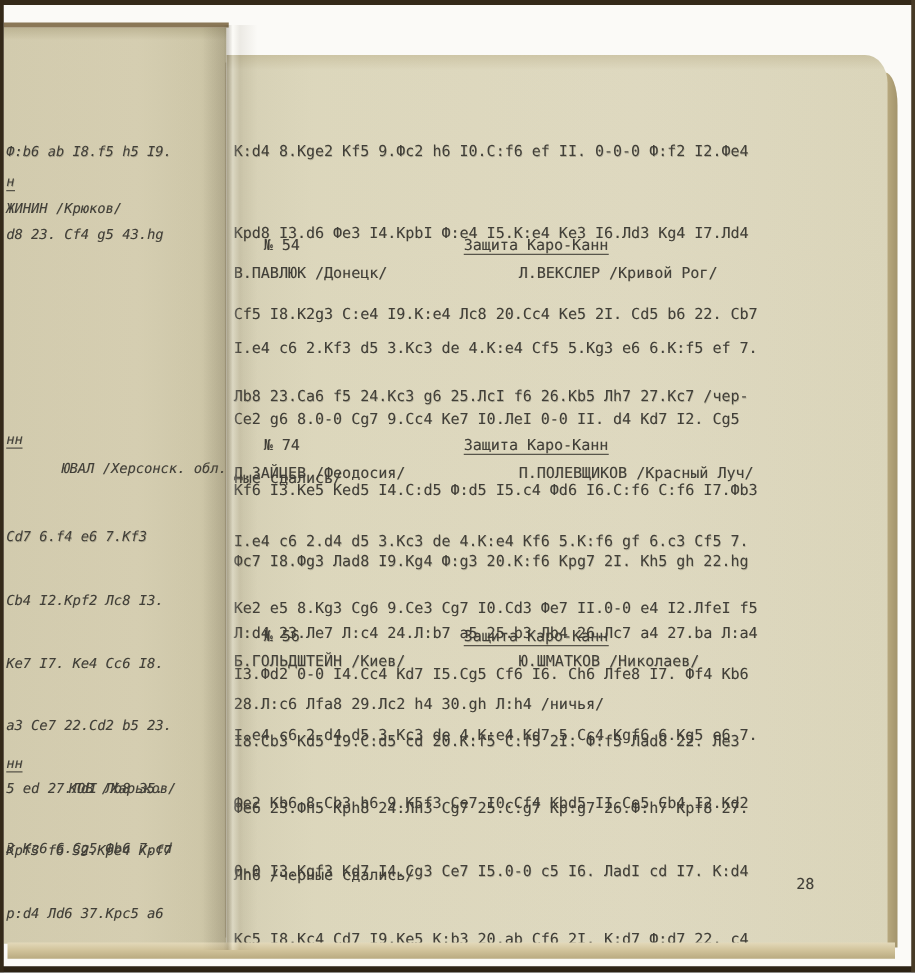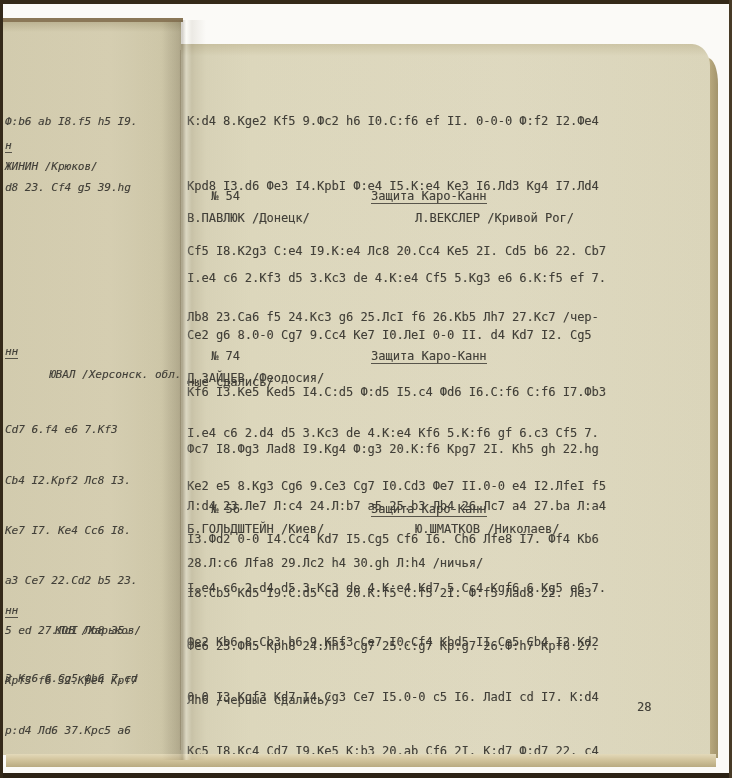--- a/index.html
+++ b/index.html
@@ -96,21 +96,21 @@
 </head>
 <body>
 
 <div class="photo">
 
   <div class="cover-line"></div>
 
   <div class="page-left">
     <div class="txt l-tail">
       <div>Ф:b6 ab I8.f5 h5 I9.</div>
-      <div>d8 23. Сf4 g5 39.hg</div>
+      <div>d8 23. Сf4 g5 43.hg</div>
     </div>
 
     <div class="txt l-ha"><span class="u">н</span></div>
     <div class="txt l-pa">ЖИНИН /Крюков/</div>
 
     <div class="txt l-hb"><span class="u">нн</span></div>
     <div class="txt l-pb">ЮВАЛ /Херсонск. обл./</div>
     <div class="txt l-mb">
       <div>Сd7 6.f4 е6 7.Кf3</div>
       <div>Сb4 I2.Крf2 Лс8 I3.</div>
@@ -157,20 +157,21 @@
       <div>Л:d4 23.Ле7 Л:с4 24.Л:b7 а5 25.b3 Лb4 26.Лс7 а4 27.bа Л:а4</div>
       <div>28.Л:с6 Лfа8 29.Лс2 h4 30.gh Л:h4 /ничья/</div>
     </div>
 
     <div class="txt r-h55">
       <span class="g-num">№ 74</span>
       <span class="g-open u">Защита Каро-Канн</span>
     </div>
     <div class="txt r-p55">
       <span class="p-white">Д.ЗАЙЦЕВ /Феодосия/</span>
+      <span class="p-black">П.ПОЛЕВЩИКОВ /Красный Луч/</span>
     </div>
     <div class="txt r-g55">
       <div>I.е4 с6 2.d4 d5 3.Кс3 de 4.К:е4 Кf6 5.К:f6 gf 6.с3 Сf5 7.</div>
       <div>Ке2 е5 8.Кg3 Сg6 9.Се3 Сg7 I0.Сd3 Фе7 II.0-0 е4 I2.ЛfеI f5</div>
       <div>I3.Фd2 0-0 I4.Сс4 Кd7 I5.Сg5 Сf6 I6. Сh6 Лfе8 I7. Фf4 Кb6</div>
       <div>I8.Сb3 Кd5 I9.С:d5 cd 20.К:f5 С:f5 2I. Ф:f5 Лаd8 22. Ле3</div>
       <div>Фе6 23.Фh5 Крh8 24.Лh3 Сg7 25.С:g7 Кр:g7 26.Ф:h7 Крf8 27.</div>
       <div>Лh6 /черные сдались/</div>
     </div>
 

